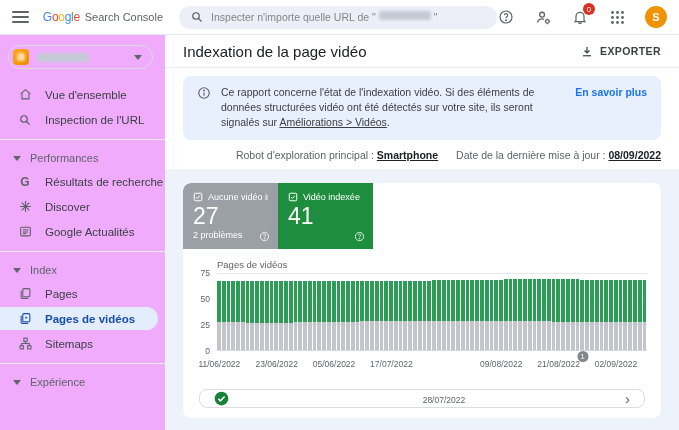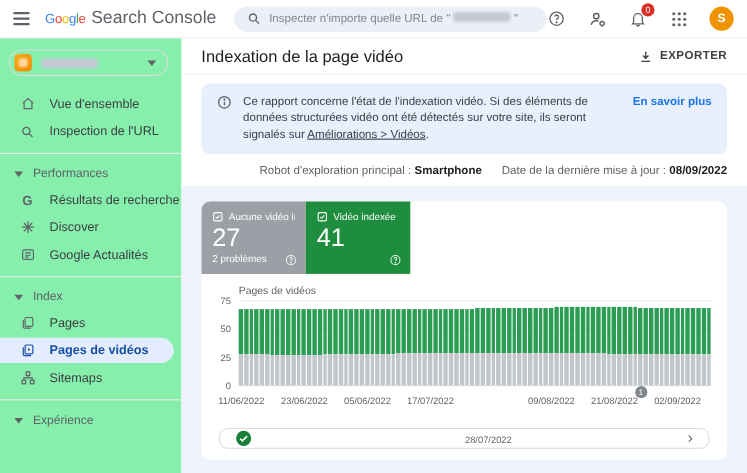--- a/index.html
+++ b/index.html
@@ -6,32 +6,32 @@
   html,body { width:679px; height:430px; overflow:hidden; }
   body { font-family:"Liberation Sans", sans-serif; background:#fff; color:#202124; }
   .app { width:679px; height:430px; display:flex; flex-direction:column; }
 
   
   .topbar { height:35px; flex:0 0 35px; display:flex; align-items:center; padding:0 12px 0 12px; border-bottom:1px solid #e4e7eb; background:#fff; }
   .hamburger { width:18px; height:12px; display:flex; flex-direction:column; justify-content:space-between; cursor:pointer; margin-right:14px; }
   .hamburger span { display:block; height:2px; background:#5f6368; border-radius:1px; }
   .logo { display:flex; align-items:baseline; gap:5px; white-space:nowrap; }
   .logo .g-letters { font-size:12px; font-weight:400; letter-spacing:-0.3px; }
-  .logo .product { font-size:16px; color:#5f6368;text-align:center; }
+  .logo .product { font-size:11px; color:#5f6368;text-align:center; }
   .searchbar { margin-left:16px; width:338px; height:23px; background:#eceff7; border-radius:12px; display:flex; align-items:center; padding:0 12px; gap:8px; }
   .searchbar .ph { font-size:10.5px; color:#80868b; display:flex; gap:3px; white-space:nowrap; }
   .redact { display:inline-block; background:#c3cad6; border-radius:3px; filter:blur(1.5px); }
   .tb-icons { margin-left:auto; display:flex; align-items:center; gap:19px; }
   .tb-icon { position:relative; width:18px; height:18px; display:flex; align-items:center; justify-content:center; cursor:pointer; }
   .badge { position:absolute; top:-5px; right:-6px; min-width:12px; height:12px; border-radius:6px; background:#d93025; color:#fff; font-size:8px; display:flex; align-items:center; justify-content:center; padding:0 2px; }
   .avatar { width:22px; height:22px; border-radius:50%; background:#f09300; color:#fff; font-size:11px; font-weight:700; display:flex; align-items:center; justify-content:center; cursor:pointer; }
 
   
   .shell { flex:1; display:flex; min-height:0; }
-  .sidebar { width:165px; flex:0 0 165px; background:#86efac; padding-top:6px; overflow:hidden; }
+  .sidebar { width:165px; flex:0 0 165px; background:#f0abfc; padding-top:6px; overflow:hidden; }
   .prop-pill { margin:4px 12px 14px 8px; height:24px; border:1px solid #dadce0; border-radius:13px; display:flex; align-items:center; padding:0 10px 0 4px; gap:8px; cursor:pointer; }
   .prop-icon { width:16px; height:16px; border-radius:4px; background:linear-gradient(135deg,#f9ab1c,#ef8c00); position:relative; }
   .prop-icon::after { content:""; position:absolute; inset:4px; background:#ffd9a0; border-radius:2px; filter:blur(1px); }
   .prop-caret { margin-left:auto; }
   .caret { width:0; height:0; border-left:4px solid transparent; border-right:4px solid transparent; border-top:5px solid #5f6368; }
   .nav-item { height:23px; display:flex; align-items:center; gap:13px; padding-left:18px; font-size:11.5px; color:#3c4043; cursor:pointer; margin:2px 0; }
   .nav-item .ic { width:14px; display:flex; justify-content:center; color:#5f6368; flex:0 0 14px; }
   .nav-item.selected { background:#e4edfd; border-radius:0 14px 14px 0; width:158px; color:#174ea6; font-weight:700; }
   .nav-item.selected .ic { color:#174ea6; }
   .nav-section { height:20px; display:flex; align-items:center; gap:9px; padding-left:13px; font-size:11px; color:#5f6368; cursor:pointer; margin-top:3px; }
@@ -43,21 +43,21 @@
   .title-row { height:33px; flex:0 0 33px; display:flex; align-items:center; padding:0 18px; border-bottom:1px solid #e8eaed; }
   .page-title { font-size:15px; font-weight:400; color:#202124; }
   .export-btn { margin-left:auto; display:flex; align-items:center; gap:7px; font-size:10.5px; font-weight:700; letter-spacing:0.4px; color:#3c4043; cursor:pointer; }
 
   .upper { padding:8px 18px 0 18px; }
   .banner { background:#e8f0fe; border-radius:8px; display:flex; align-items:flex-start; padding:9px 14px; gap:10px; }
   .banner-text { font-size:10.5px; line-height:1.45; color:#3c4043; flex:1; }
   .banner-text a { color:#3c4043; text-decoration:underline; cursor:pointer; }
   .banner-more { font-size:10.5px; font-weight:700; color:#1a73e8; white-space:nowrap; margin-left:14px; cursor:pointer; padding-top:1px; }
   .meta-row { display:flex; justify-content:flex-end; align-items:center; gap:18px; font-size:10.5px; color:#5f6368; padding:9px 0 8px 0; }
-  .meta-row b { color:#202124; font-weight:700; }
+  .meta-row b { color:#202124; font-weight:700;text-decoration:underline; }
 
   .lower { flex:1; background:#eef2fa; padding:14px 18px 12px 18px; min-height:0; }
   .panel { background:#fff; border-radius:8px; height:100%; display:flex; flex-direction:column; overflow:hidden; }
 
   .cards { display:flex; }
   .metric-card { width:95px; height:66px; padding:9px 10px; position:relative; color:#fff; cursor:pointer; }
   .metric-card:first-child { border-radius:8px 0 0 0; }
   .card-head { display:flex; align-items:center; gap:5px; font-size:9px; white-space:nowrap; overflow:hidden; }
   .card-num { font-size:23px; font-weight:400; margin-top:2px; line-height:1.1; }
   .card-sub { font-size:9px; margin-top:1px; }

